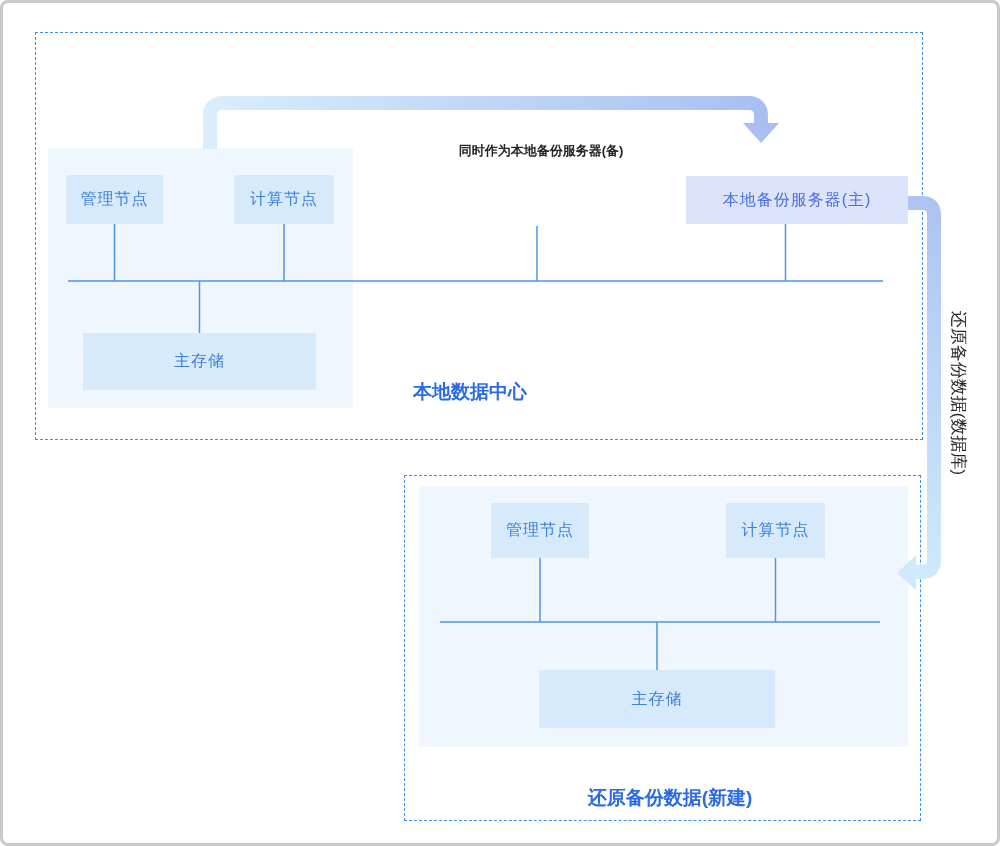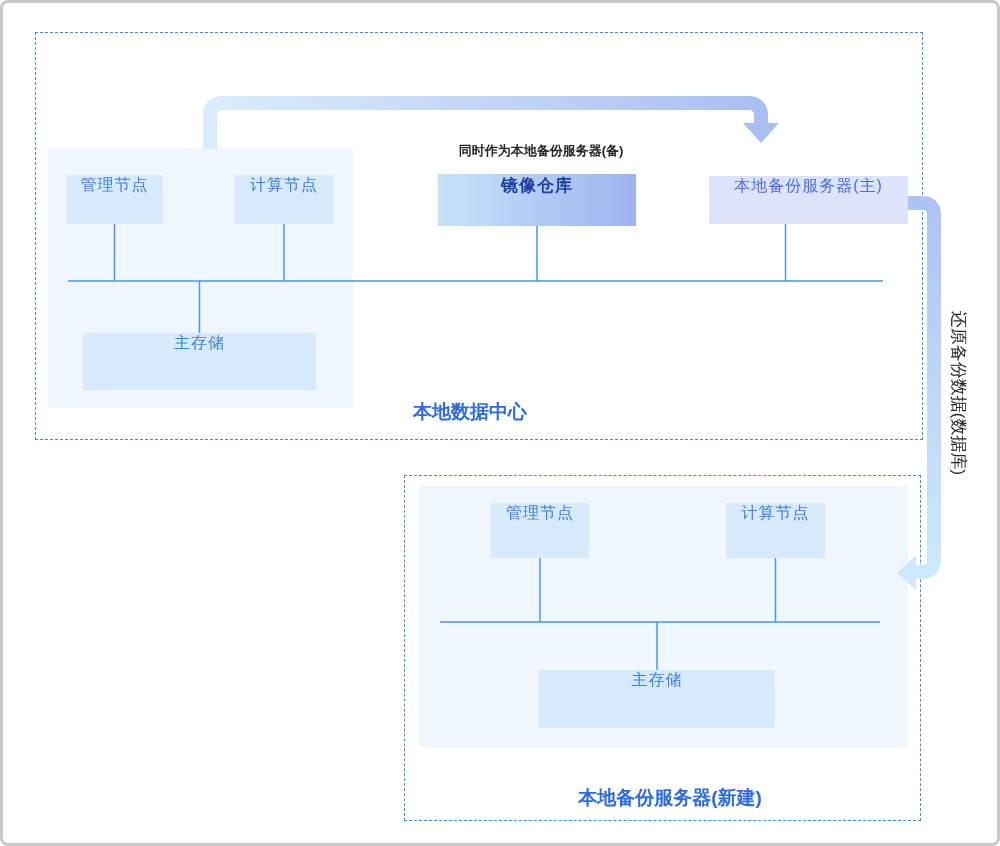--- a/index.html
+++ b/index.html
@@ -20,39 +20,39 @@
   }
   .dashed-box{position:absolute;border:1px dashed var(--dashed-border);background:transparent;z-index:1;}
   .box1{left:32px;top:29px;width:886px;height:406px;}
   .box2{left:401px;top:472px;width:515px;height:344px;}
   .panel{position:absolute;background:var(--panel-fill);z-index:1;}
   .panel1{left:45px;top:145px;width:305px;height:260px;}
   .panel2{left:416px;top:483px;width:489px;height:261px;}
   svg.overlay{position:absolute;left:0;top:0;z-index:2;}
   .busline{stroke:var(--line,#4d94e8);stroke-width:1.5;fill:none;}
   .node{
-    position:absolute;display:flex;align-items:flex-start;justify-content:center;
+    position:absolute;display:flex;align-items:center;justify-content:center;
     background:var(--node-fill);color:var(--node-text);
     font-size:16px;font-weight:500;z-index:3;letter-spacing:1px;
   }
   .n-mgmt1{left:63px;top:172px;width:97px;height:49px;}
   .n-comp1{left:231px;top:172px;width:100px;height:49px;}
   .n-mirror{left:435px;top:171px;width:198px;height:52px;
     background:linear-gradient(90deg,var(--mirror-from),var(--mirror-to));
     color:var(--mirror-text);font-size:17px;font-weight:700;}
-  .n-backup{left:706px;top:173px;width:199px;height:48px;
+  .n-backup{left:683px;top:173px;width:222px;height:48px;
     background:var(--backup-fill);color:var(--backup-text);}
   .n-stor1{left:80px;top:330px;width:233px;height:57px;}
   .n-mgmt2{left:488px;top:500px;width:98px;height:55px;}
   .n-comp2{left:723px;top:500px;width:99px;height:55px;}
   .n-stor2{left:536px;top:667px;width:236px;height:58px;}
   .lbl{position:absolute;z-index:3;text-align:center;white-space:nowrap;}
   .lbl-create{left:297px;top:61px;width:300px;font-size:18px;font-weight:600;color:var(--dark-text);}
   .lbl-standby{left:388px;top:139px;width:300px;font-size:13px;font-weight:600;color:var(--dark-text);}
-  .lbl-dc1{left:317px;top:396px;width:300px;font-size:19px;font-weight:600;color:var(--dc-label);}
+  .lbl-dc1{left:317px;top:376px;width:300px;font-size:19px;font-weight:600;color:var(--dc-label);}
   .lbl-dc2{left:517px;top:782px;width:300px;font-size:19px;font-weight:600;color:var(--dc-label);}
   .lbl-restore{
     left:852px;top:381px;width:206px;height:18px;line-height:18px;
     font-size:17px;font-weight:500;color:var(--dark-text);
     transform:rotate(90deg);transform-origin:50% 50%;
   }
 </style>
 </head>
 <body>
 
@@ -101,38 +101,35 @@
       <polygon points="913,552 913,587 894,570" fill="var(--arrow-right-to,#cee9fb)"></polygon>
     </g>
   </svg>
 
   <div class="node n-mgmt1">
     <span>管理节点</span>
   </div>
   <div class="node n-comp1">
     <span>计算节点</span>
   </div>
-  <div class="node n-mirror">
-    <span>镜像仓库</span>
-  </div>
   <div class="node n-backup">
     <span>本地备份服务器(主)</span>
   </div>
   <div class="node n-stor1">
     <span>主存储</span>
   </div>
 
   <div class="node n-mgmt2">
     <span>管理节点</span>
   </div>
   <div class="node n-comp2">
     <span>计算节点</span>
   </div>
   <div class="node n-stor2">
     <span>主存储</span>
   </div>
 
   <div class="lbl lbl-standby">同时作为本地备份服务器(备)</div>
   <div class="lbl lbl-dc1">本地数据中心</div>
-  <div class="lbl lbl-dc2">本地备份服务器(新建)</div>
+  <div class="lbl lbl-dc2">还原备份数据(新建)</div>
   <div class="lbl lbl-restore">还原备份数据(数据库)</div>
 
 </div>
 
 </body></html>

